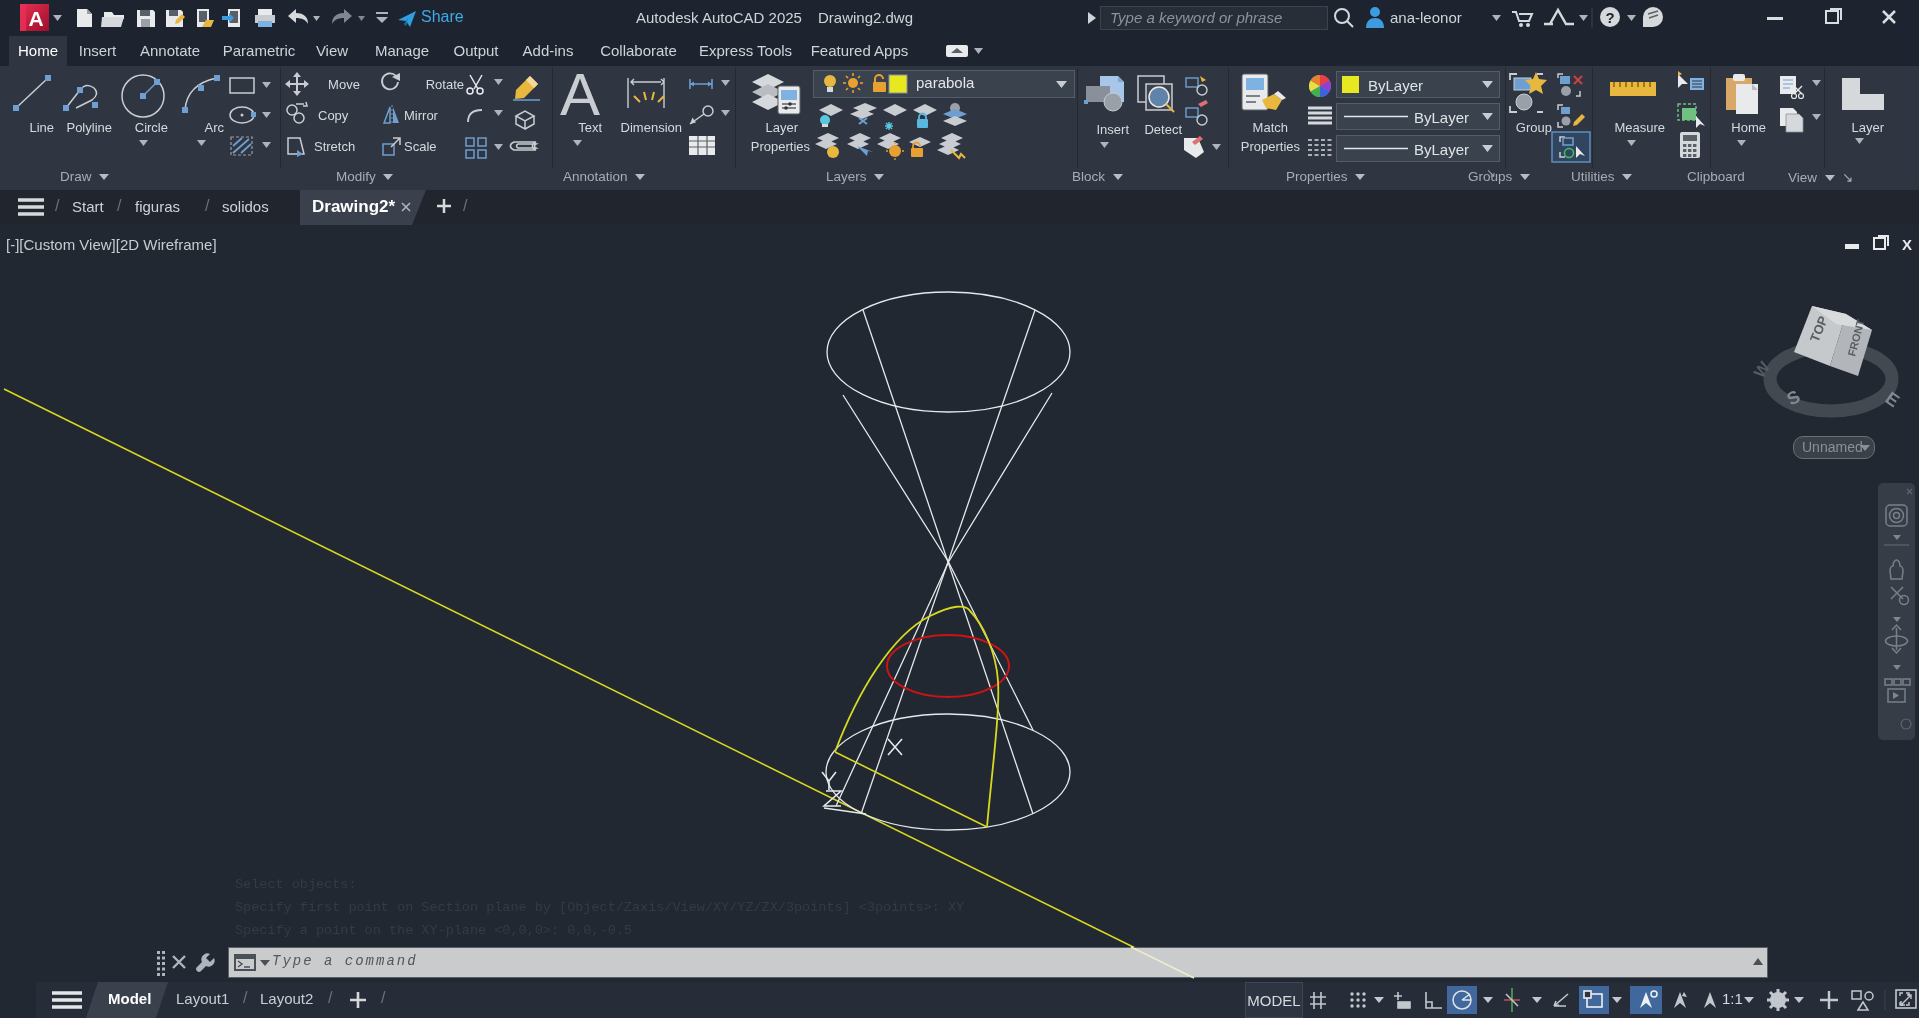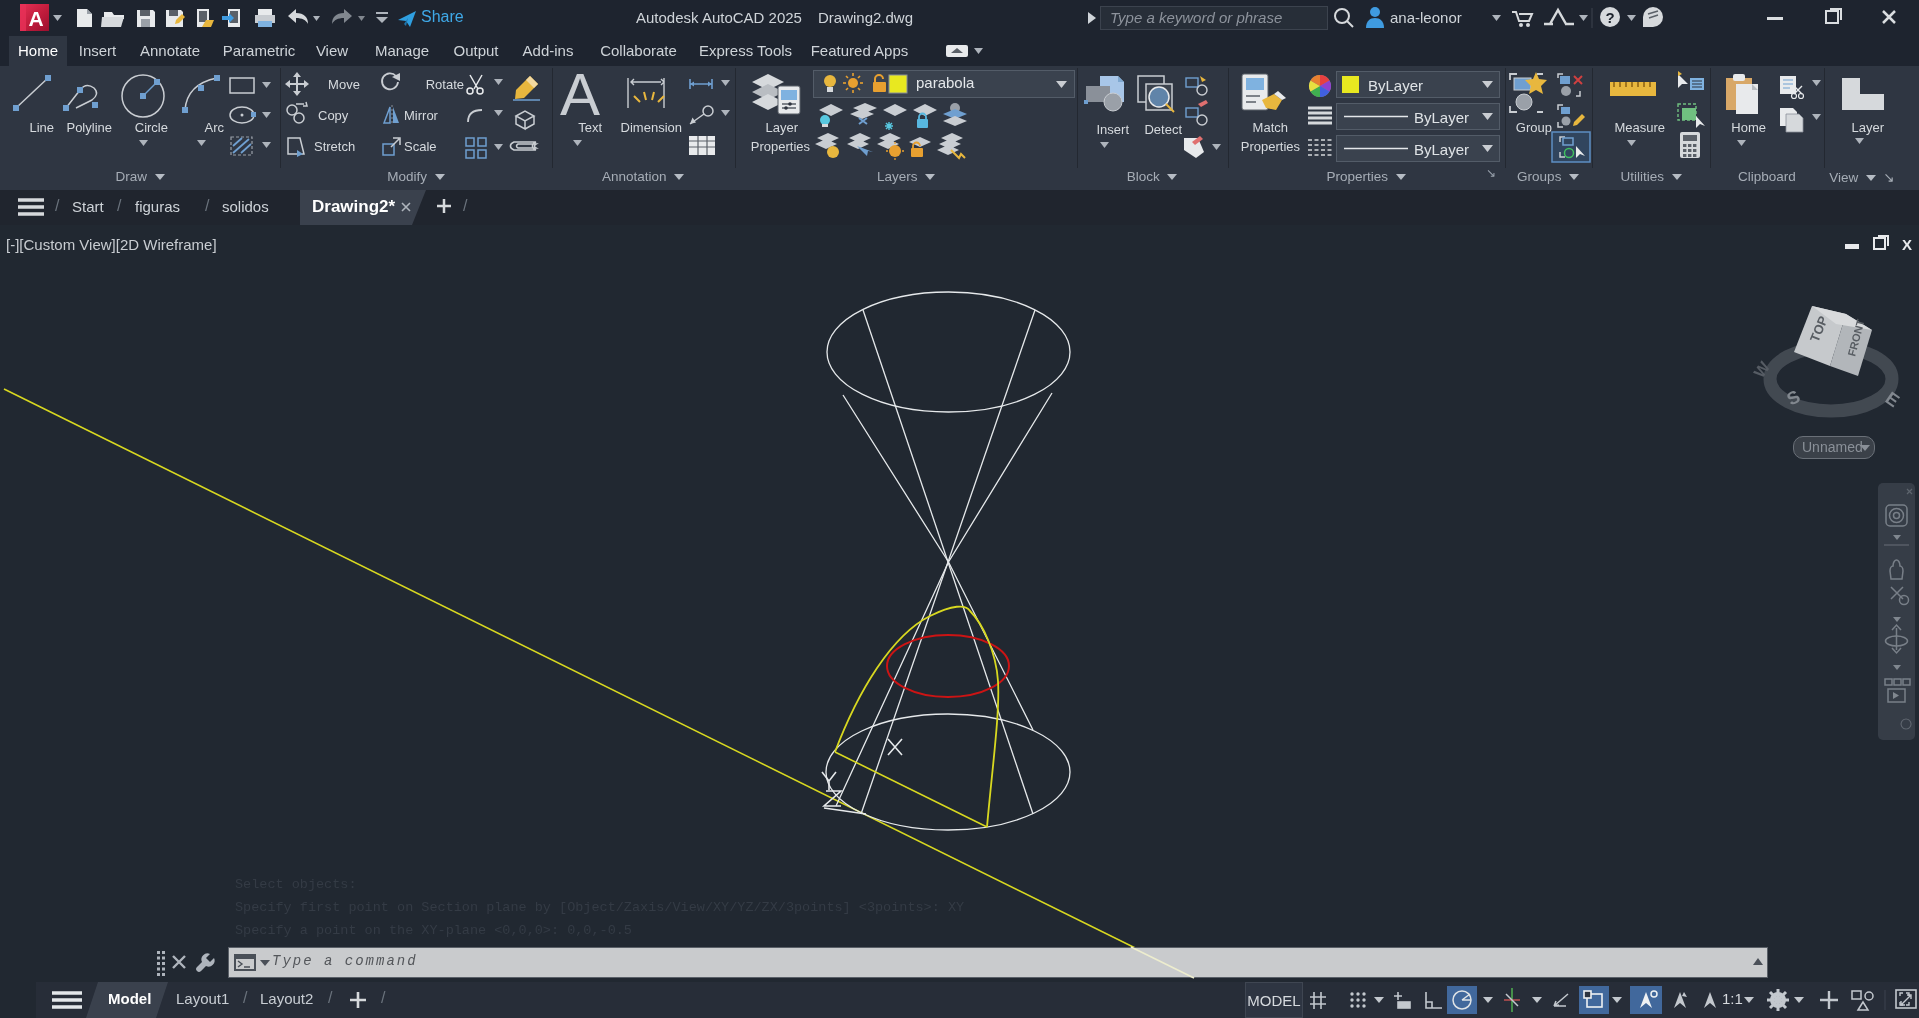--- a/index.html
+++ b/index.html
@@ -5,21 +5,21 @@
 * { margin:0; padding:0; box-sizing:border-box; }
 html,body { width:1919px; height:1018px; overflow:hidden; background:#212831; font-family:"Liberation Sans", sans-serif; }
 .abs { position:absolute; }
 #titlebar { position:absolute; left:0; top:0; width:1919px; height:36px; background:#1e242f; }
 #menubar { position:absolute; left:0; top:36px; width:1919px; height:30px; background:#1e242f; }
 #ribbon { position:absolute; left:0; top:66px; width:1919px; height:124px; background:#2f3642; }
 #doctabs { position:absolute; left:0; top:190px; width:1919px; height:35px; background:#20252e; }
 #canvas { position:absolute; left:0; top:225px; width:1919px; height:757px; background:#212831; overflow:hidden; }
 #statusbar { position:absolute; left:0; top:982px; width:1919px; height:36px; background:#272d38;margin-left:36px; }
 .sep { position:absolute; top:2px; bottom:22px; width:1px; background:#232831; }
-.plabel { position:absolute; top:103px; height:20px; font-size:13.5px; color:#a6adb6; text-align:center; }
+.plabel { position:absolute; top:103px; height:20px; font-size:13.5px; color:#a6adb6; }
 .mtab { position:absolute; top:0; height:30px; line-height:30px; font-size:15px; color:#ced3d8; text-align:center; white-space:nowrap; }
 .rlabel { position:absolute; font-size:13px; color:#d6dade; text-align:right; }
 .caret { display:inline-block; width:0; height:0; border-left:5.5px solid transparent; border-right:5.5px solid transparent; border-top:6.5px solid #b6bcc4; vertical-align:middle; }
 .dd { position:absolute; background:#3a424e; border:1px solid #535c68; color:#dfe3e6; font-size:14px; }
 svg { display:block; }
 </style>
 </head>
 <body>
 
 <div id="titlebar">

